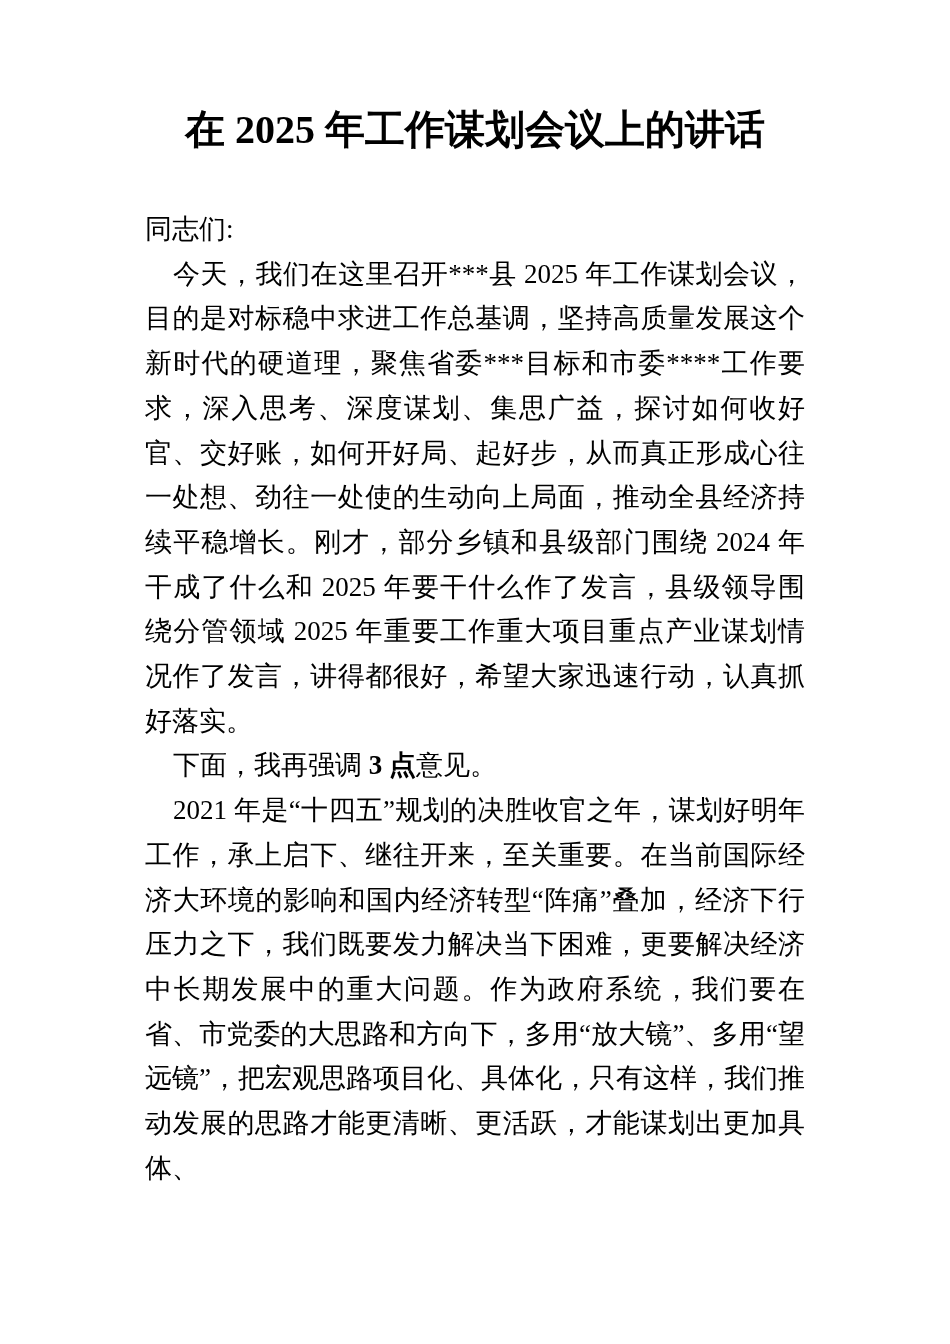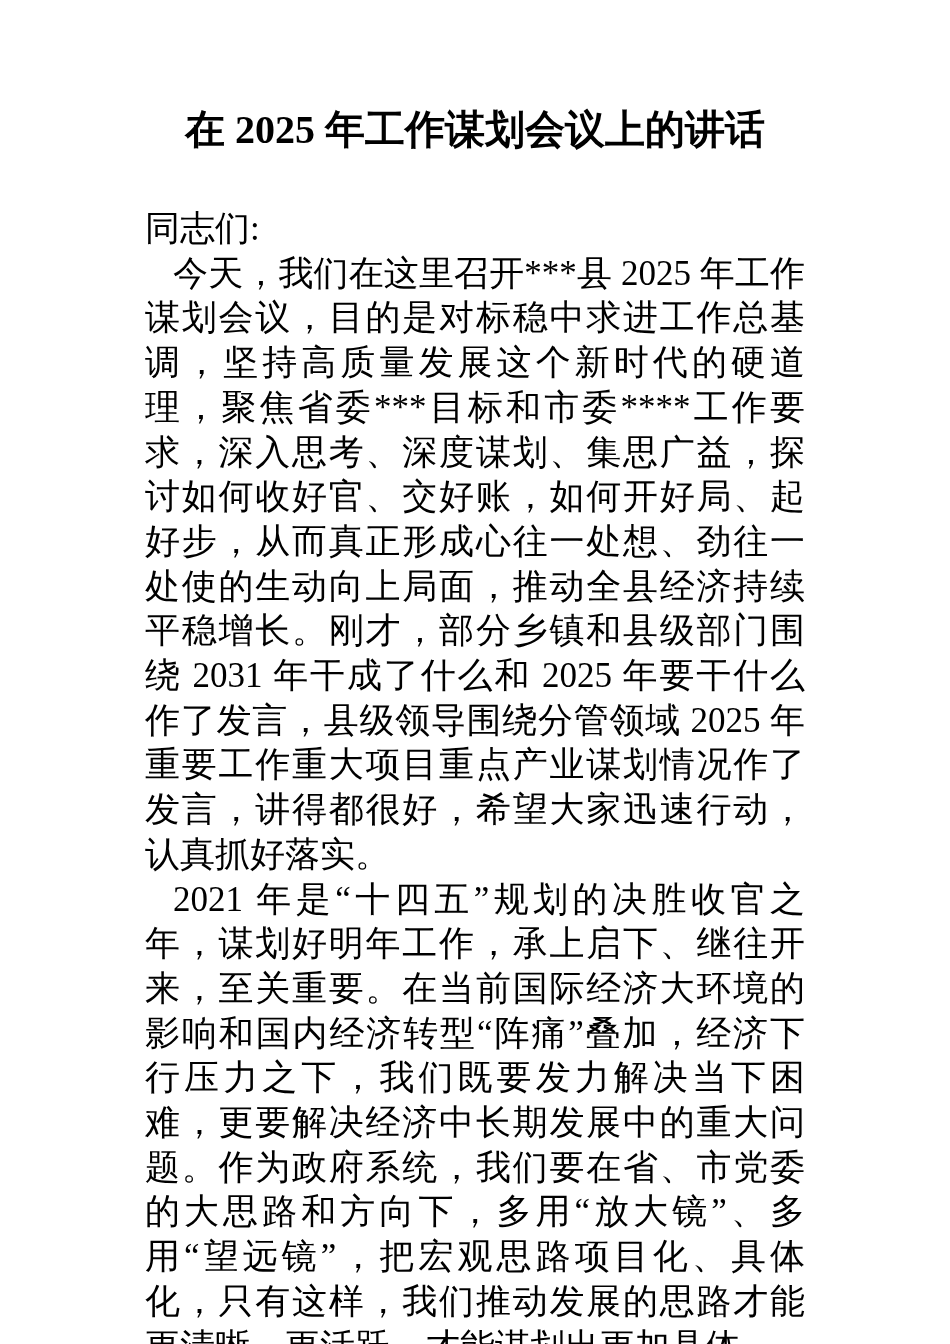--- a/index.html
+++ b/index.html
@@ -25,21 +25,21 @@
     margin: 0 0 45px 0;
     font-size: 40px;
     line-height: 64px;
     font-weight: 700;
     text-align: center;
     font-family: "Liberation Serif", "DejaVu Serif", serif;
   }
   .body-text p,
   .body-text h2 {
     margin: 0;
-    font-size: 35px;
+    font-size: 27px;
     line-height: 44.7px;
     text-align: justify;
     text-justify: inter-ideograph;
     word-break: break-all;
   }
   .salutation {
     text-indent: 0;
   }
   .body-para {
     text-indent: 28px;
@@ -58,20 +58,21 @@
 <body>
 
 <div class="page">
 
   <h1 class="doc-title">在 2025 年工作谋划会议上的讲话</h1>
 
   <div class="body-text">
 
     <p class="salutation">同志们:</p>
 
-    <p class="body-para">今天，我们在这里召开***县 2025 年工作谋划会议，目的是对标稳中求进工作总基调，坚持高质量发展这个新时代的硬道理，聚焦省委***目标和市委****工作要求，深入思考、深度谋划、集思广益，探讨如何收好官、交好账，如何开好局、起好步，从而真正形成心往一处想、劲往一处使的生动向上局面，推动全县经济持续平稳增长。刚才，部分乡镇和县级部门围绕 2031 年干成了什么和 2025 年要干什么作了发言，县级领导围绕分管领域 2025 年重要工作重大项目重点产业谋划情况作了发言，讲得都很好，希望大家迅速行动，认真抓好落实。</p>
+    <p class="body-para">今天，我们在这里召开***县 2025 年工作谋划会议，目的是对标稳中求进工作总基调，坚持高质量发展这个新时代的硬道理，聚焦省委***目标和市委****工作要求，深入思考、深度谋划、集思广益，探讨如何收好官、交好账，如何开好局、起好步，从而真正形成心往一处想、劲往一处使的生动向上局面，推动全县经济持续平稳增长。刚才，部分乡镇和县级部门围绕 2024 年干成了什么和 2025 年要干什么作了发言，县级领导围绕分管领域 2025 年重要工作重大项目重点产业谋划情况作了发言，讲得都很好，希望大家迅速行动，认真抓好落实。</p>
 
+    <p class="body-para"><span>下面，我再强调 </span><span class="num-bold">3 点</span><span>意见。</span></p>
 
 
     <p class="body-para">2021 年是“十四五”规划的决胜收官之年，谋划好明年工作，承上启下、继往开来，至关重要。在当前国际经济大环境的影响和国内经济转型“阵痛”叠加，经济下行压力之下，我们既要发力解决当下困难，更要解决经济中长期发展中的重大问题。作为政府系统，我们要在省、市党委的大思路和方向下，多用“放大镜”、多用“望远镜”，把宏观思路项目化、具体化，只有这样，我们推动发展的思路才能更清晰、更活跃，才能谋划出更加具体、</p>
 
   </div>
 </div>
 
 </body></html>

